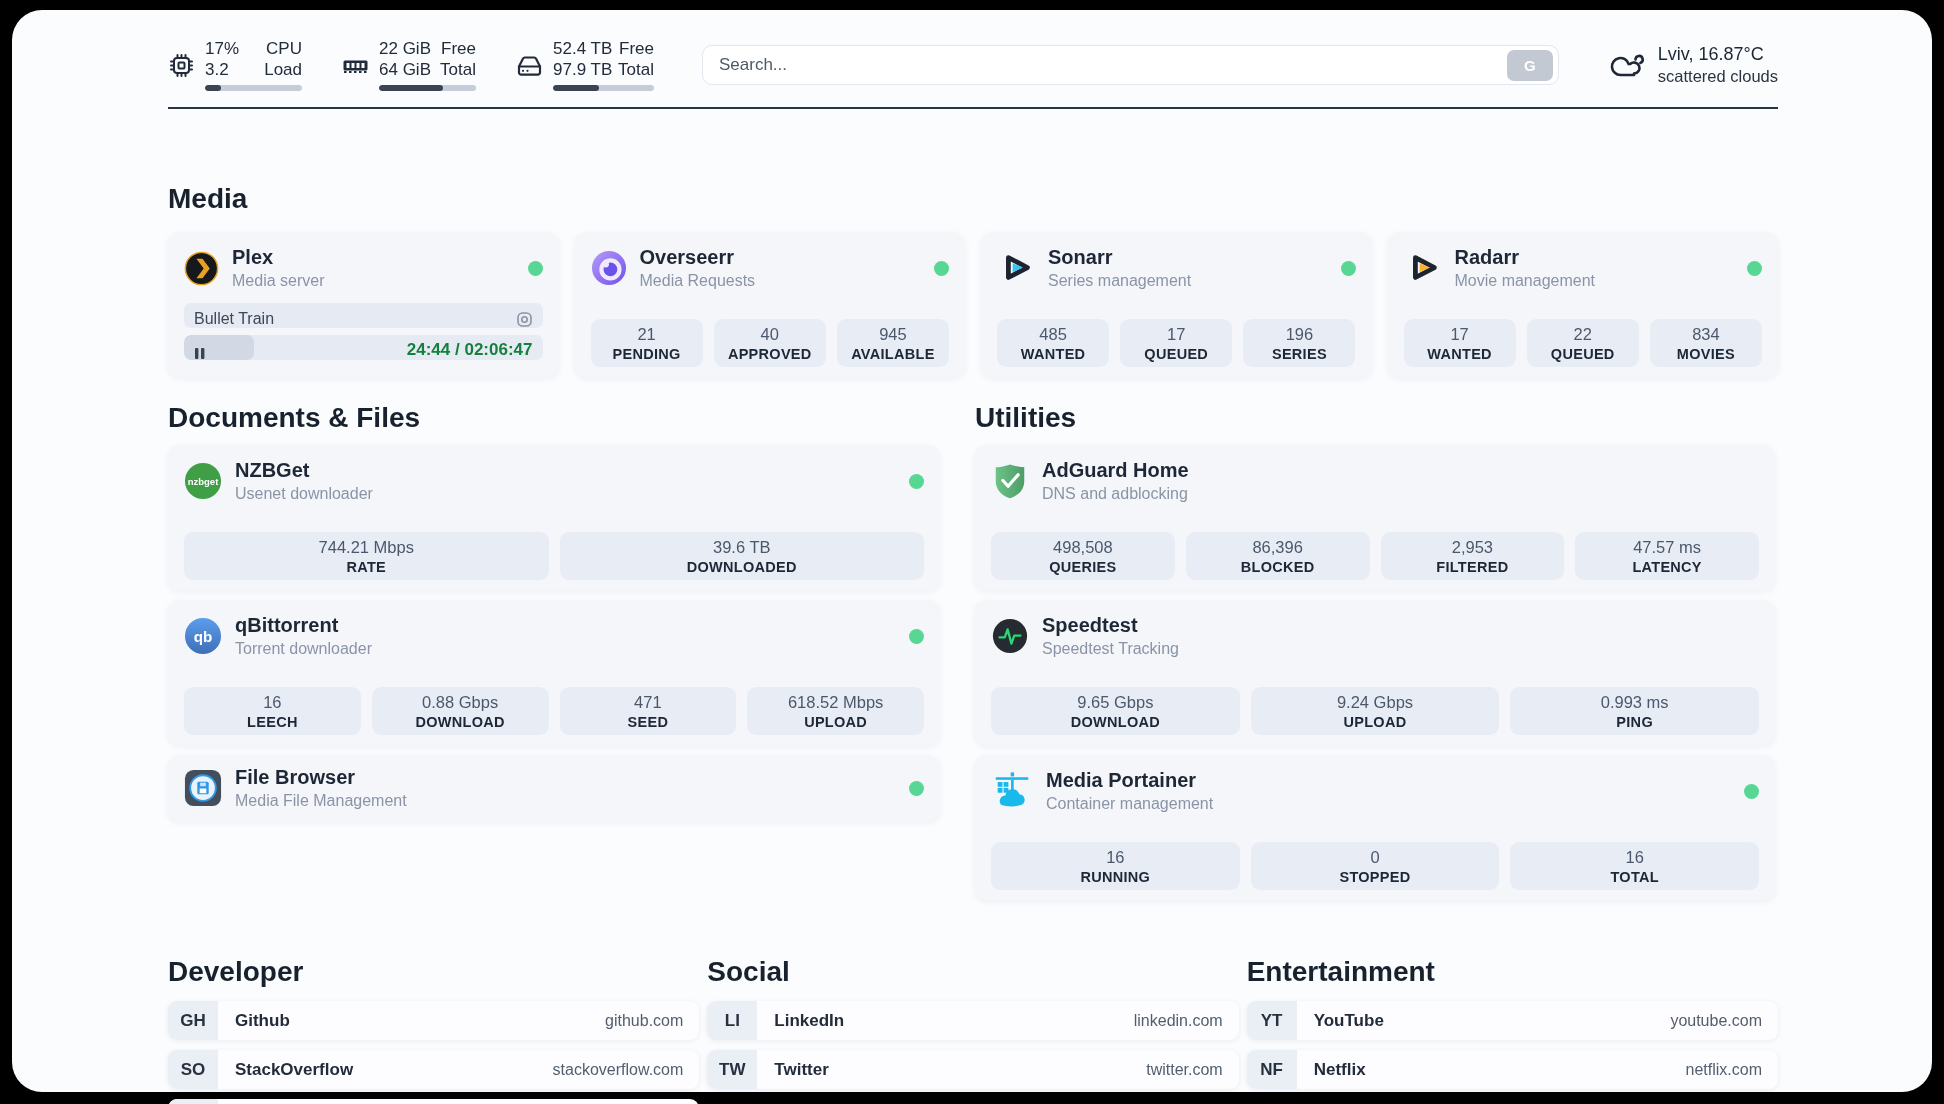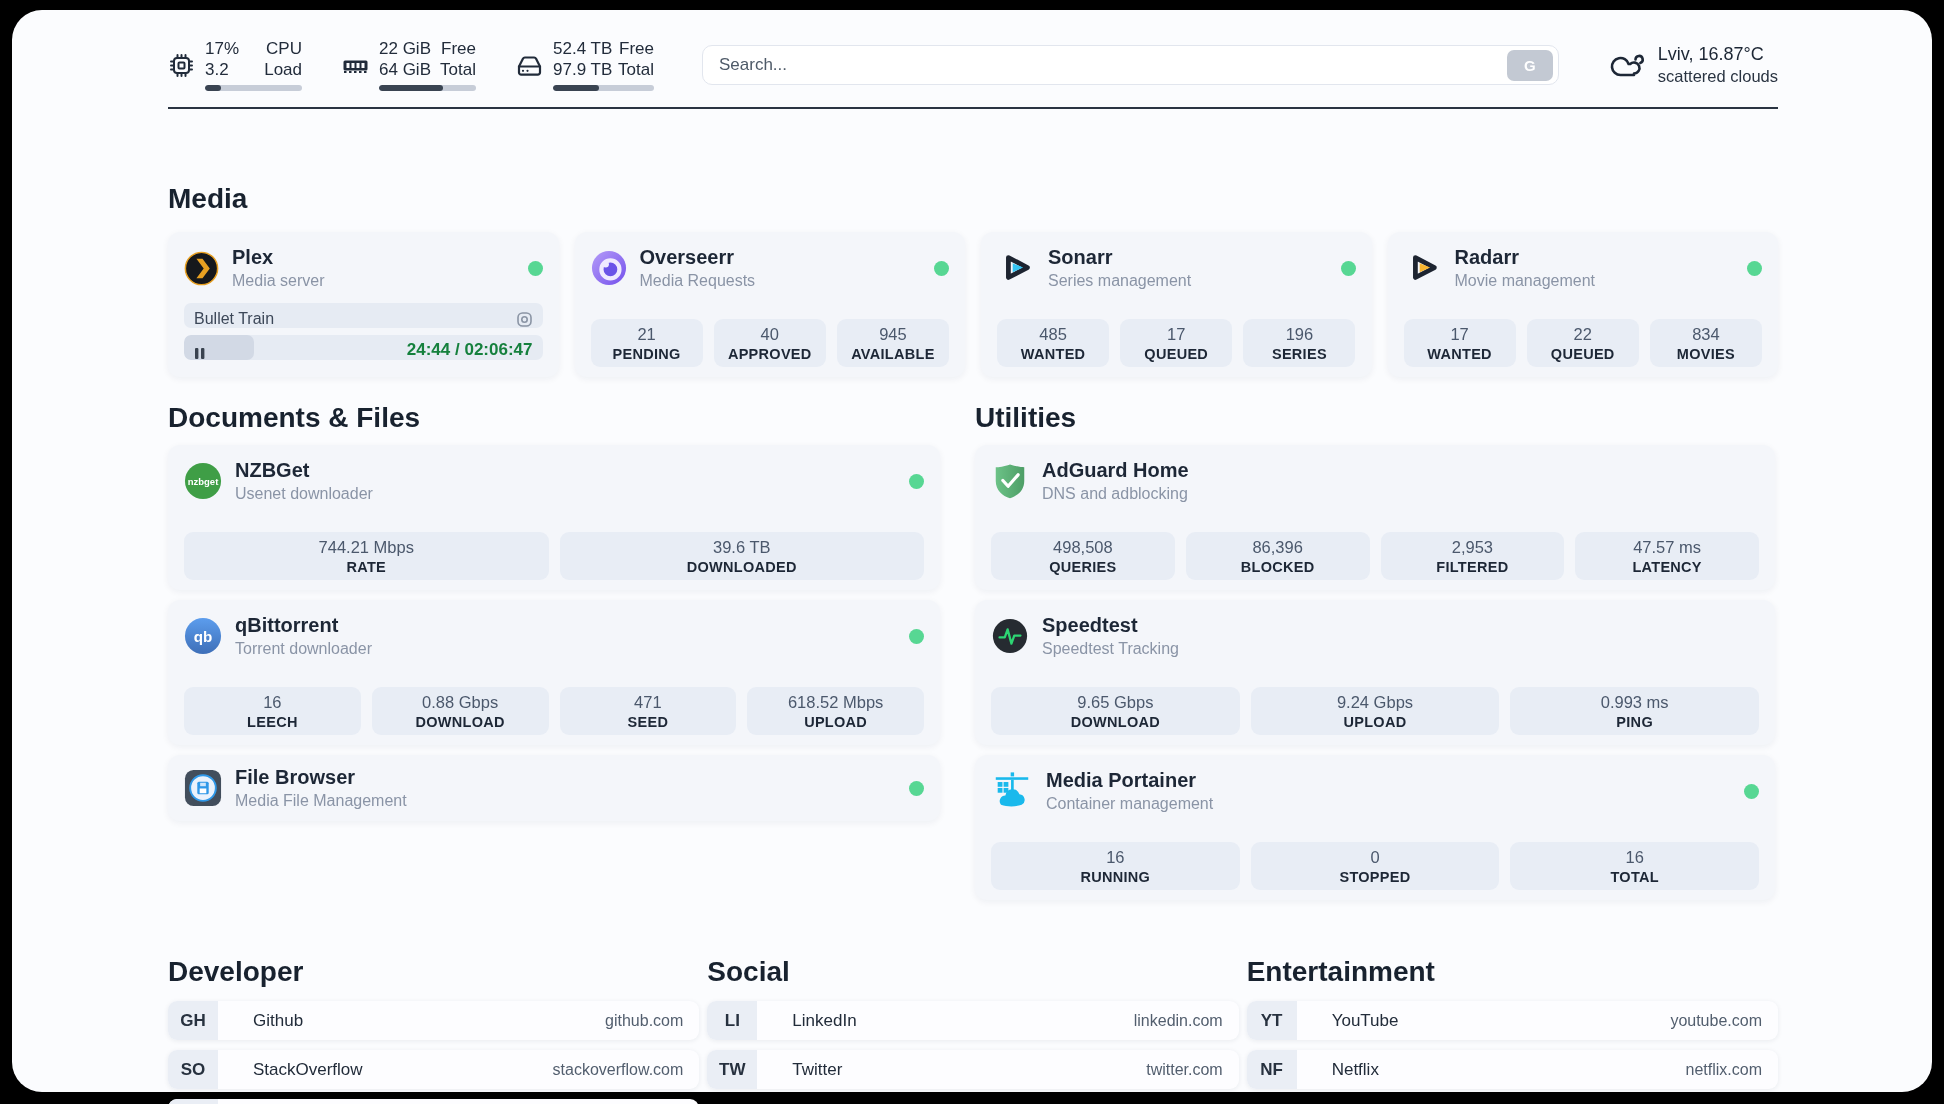--- a/index.html
+++ b/index.html
@@ -71,21 +71,21 @@
   .card.slim { height:66px; display:flex; align-items:center; padding:10px 16px; }
   .card.slim .app-head { flex:1; }
 
   
   .bookmarks { margin-top:55px; display:grid; grid-template-columns:repeat(3,1fr); gap:8px; }
   .bm-list { margin-top:12px; display:flex; flex-direction:column; gap:10px; }
   .bm-row { height:39px; background:#fdfdff; border-radius:9px; display:flex; align-items:center;
     overflow:hidden; box-shadow:0 1px 5px rgba(25,39,68,.08); cursor:pointer; }
   .bm-abbr { width:50px; align-self:stretch; background:#eaeef5; display:flex; align-items:center;
     justify-content:center; font-size:17px; font-weight:600; color:#27313f; flex:none; }
-  .bm-name { margin-left:35px; font-size:17px; font-weight:400; color:#222c3a; }
+  .bm-name { margin-left:17px; font-size:17px; font-weight:700; color:#222c3a; }
   .bm-url { margin-left:auto; margin-right:16px; font-size:16px; color:#525e6e; }
 </style>
 </head>
 <body>
 
 <div class="page">
 
   <div class="topbar">
 
     <div class="metric">

